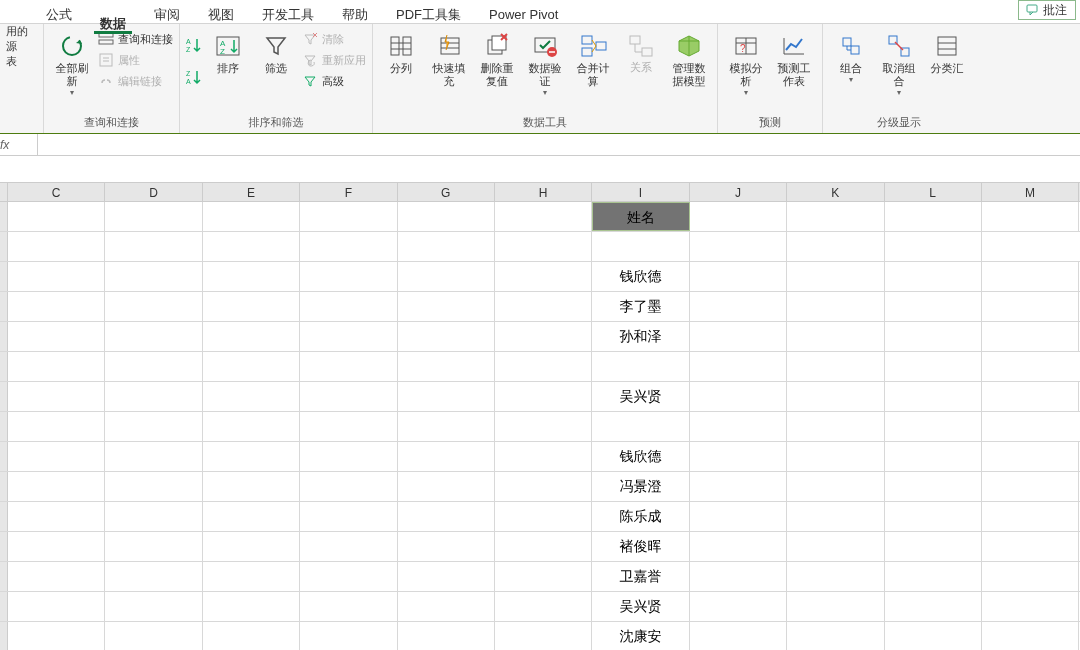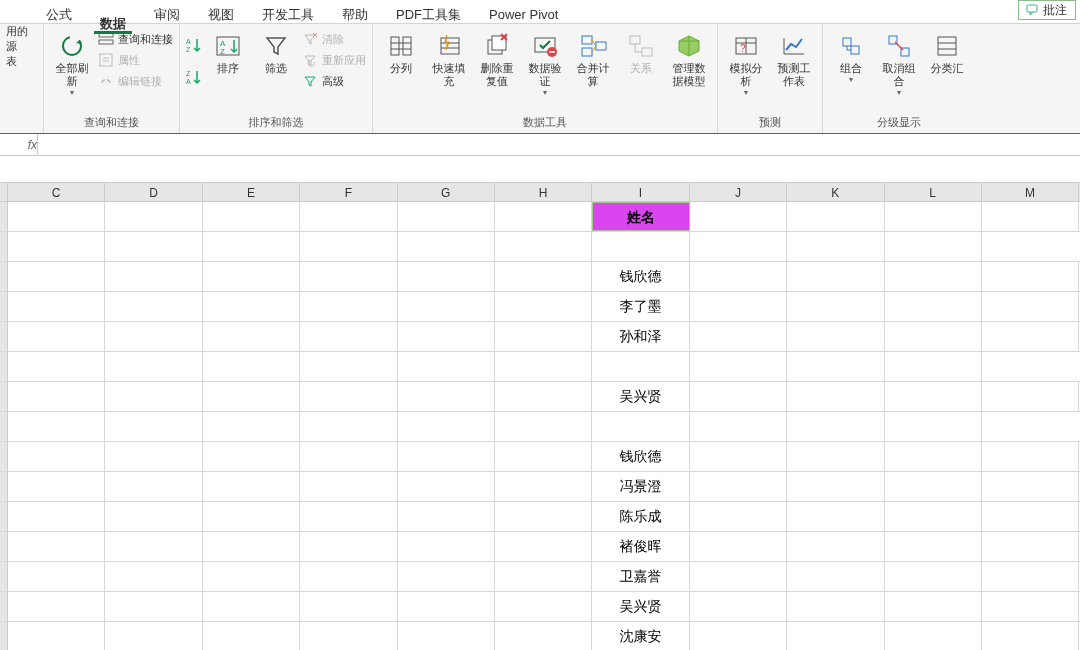--- a/index.html
+++ b/index.html
@@ -15,46 +15,46 @@
 
   
   .ribbon { display: flex; height: 110px; background: #f5f5f5; border-bottom: 1px solid #4d7c0f; }
   .group { display: flex; flex-direction: column; border-right: 1px solid #d9d9d9; padding: 4px 6px 0 6px; }
   .group-body { flex: 1; display: flex; align-items: flex-start; gap: 4px; }
   .group-title { text-align: center; font-size: 11px; color: #555; padding: 2px 0 3px 0; }
 
   .big-btn { display: flex; flex-direction: column; align-items: center; justify-content: flex-start; width: 44px; padding: 4px 2px; cursor: pointer; gap: 2px; }
   .big-btn .ico { width: 28px; height: 28px; display: flex; align-items: center; justify-content: center; }
   .big-btn .lbl { font-size: 11px; color: #333; text-align: center; line-height: 13px; }
-  .big-btn.disabled .lbl { color: #b0b0b0; }
+  .big-btn.disabled .lbl { color: #b0b0b0; font-family: Liberation Mono, monospace; }
   .big-btn .caret { font-size: 8px; color: #666; margin-top: -2px; }
 
   .mini-col { display: flex; flex-direction: column; gap: 3px; padding-top: 2px; }
   .mini-row { display: flex; align-items: center; gap: 4px; font-size: 11px; color: #333; cursor: pointer; height: 18px; }
   .mini-row.disabled { color: #b0b0b0; }
   .mini-row .mi { width: 16px; height: 16px; display: flex; align-items: center; justify-content: center; }
 
   
   .formula-bar { display: flex; align-items: center; height: 22px; border-bottom: 1px solid #ccc; background: #fff; }
-  .fx { width: 38px; text-align: right; font-style: italic; color: #666; border-right: 1px solid #ccc; line-height: 22px; font-size: 12px; }
+  .fx { width: 38px; text-align: left; font-style: italic; color: #666; border-right: 1px solid #ccc; line-height: 22px; font-size: 12px; }
   .formula-input { flex: 1; height: 100%; border: none; outline: none; padding: 0 6px; font-size: 12px; }
 
   
   .spacer { height: 26px; background: #fff; }
 
   
   .grid { position: relative; }
   .col-headers { display: flex; height: 20px; background: #e6e6e6; border-top: 1px solid #ccc; border-bottom: 1px solid #ccc; }
   .rowhead-spacer { width: 8px; border-right: 1px solid #ccc; background: #e6e6e6; }
   .ch { flex: 0 0 97.4px; text-align: center; line-height: 20px; font-size: 12px; color: #333; border-right: 1px solid #ccc; font-family: Arial, sans-serif; }
   .rows { }
   .row { display: flex; height: 30px; border-bottom: 1px solid #d8d8d8; }
   .rh { width: 8px; background: #e6e6e6; border-right: 1px solid #ccc; }
   .cell { flex: 0 0 97.4px; text-align: center; line-height: 30px; font-size: 14px; color: #000; border-right: 1px solid #d8d8d8; font-family: "SimSun", serif; white-space: nowrap; }
-  .cell.header { background: #d946ef; border: 1px solid #a9c491; font-weight: bold; }
+  .cell.header { background: #737373; border: 1px solid #a9c491; font-weight: normal; }
 
   
   svg { overflow: visible; }
 </style>
 </head>
 <body>
 
 <div class="tabs">
   <div class="tab">公式</div>
   <div class="tab active">数据</div>

